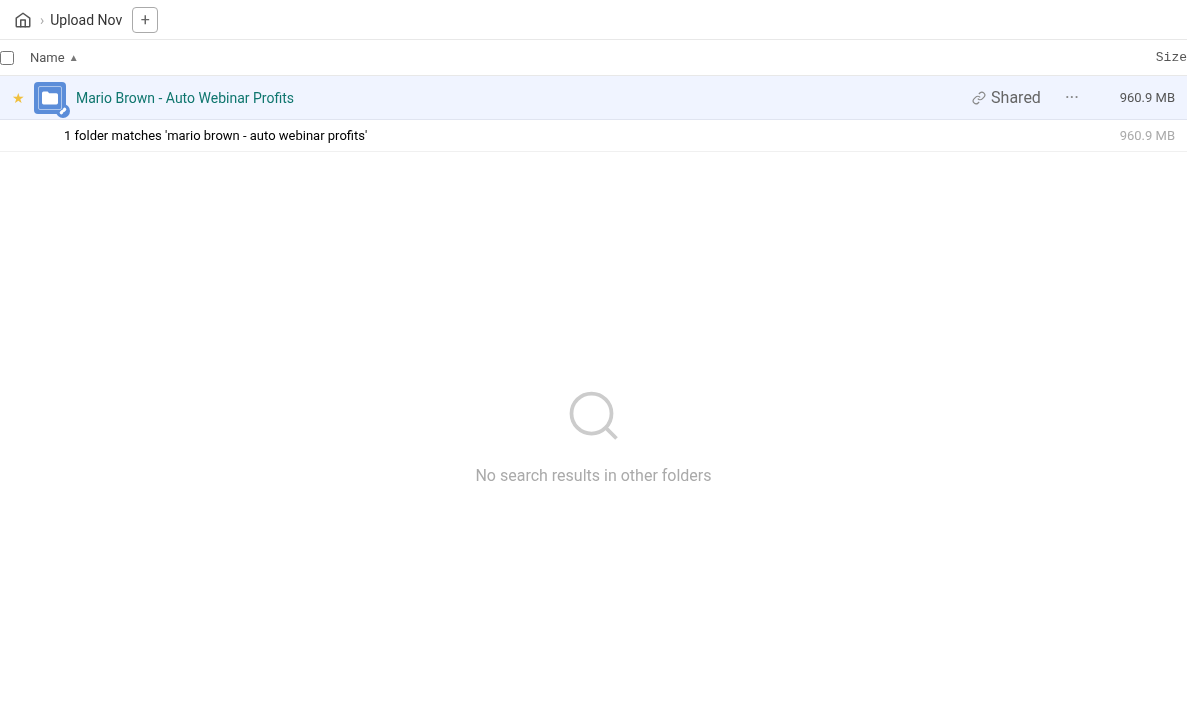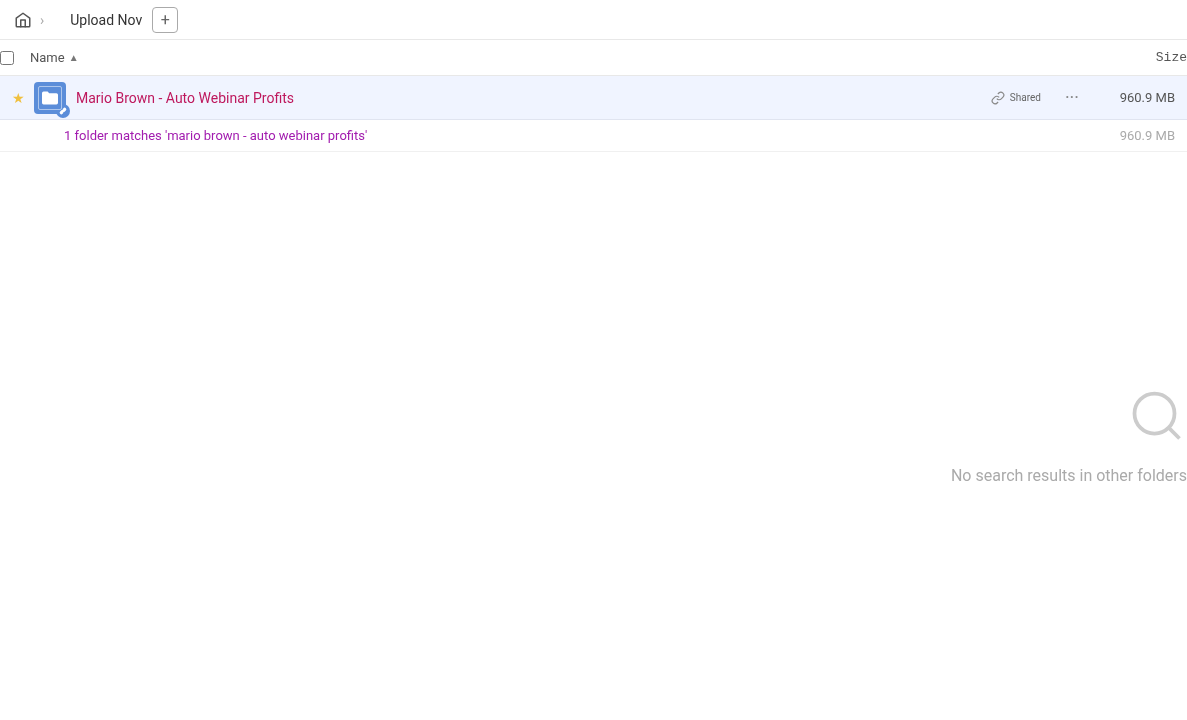--- a/index.html
+++ b/index.html
@@ -39,21 +39,20 @@
 
     .breadcrumb-separator {
       color: #aaa;
       font-size: 14px;
     }
 
     .breadcrumb-item {
       font-size: 14px;
       color: #333;
       cursor: pointer;
-      margin-left: 20px;
     }
 
     .breadcrumb-add {
       width: 26px;
       height: 26px;
       border: 1.5px solid #aaa;
       border-radius: 4px;
       display: flex;
       align-items: center;
       justify-content: center;
@@ -155,30 +154,30 @@
     }
 
     .folder-icon-svg {
       width: 20px;
       height: 16px;
     }
 
     .row-name {
       flex: 1;
       font-size: 14px;
-      color: #be185d;
+      color: #0f766e;
       font-weight: 400;
     }
 
     .row-shared {
       display: flex;
       align-items: center;
       gap: 5px;
       color: #666;
-      font-size: 10px;
+      font-size: 16px;
       margin-right: 16px;
     }
 
     .row-more {
       color: #888;
       font-size: 18px;
       cursor: pointer;
       padding: 0 8px;
       margin-right: 8px;
     }
@@ -194,33 +193,33 @@
     .match-row {
       display: flex;
       align-items: center;
       padding: 8px 12px 8px 64px;
       border-bottom: 1px solid #f0f0f0;
       justify-content: space-between;
     }
 
     .match-text {
       font-size: 13px;
-      color: #a21caf;
+      color: #000000;
     }
 
     .match-size {
       font-size: 13px;
       color: #aaa;
     }
 
     
     .empty-state {
       display: flex;
       flex-direction: column;
-      align-items: flex-end;
+      align-items: center;
       justify-content: center;
       height: calc(720px - 40px - 36px - 44px - 34px);
       gap: 20px;
     }
 
     .empty-search-icon {
       width: 60px;
       height: 60px;
       color: #ccc;
     }

